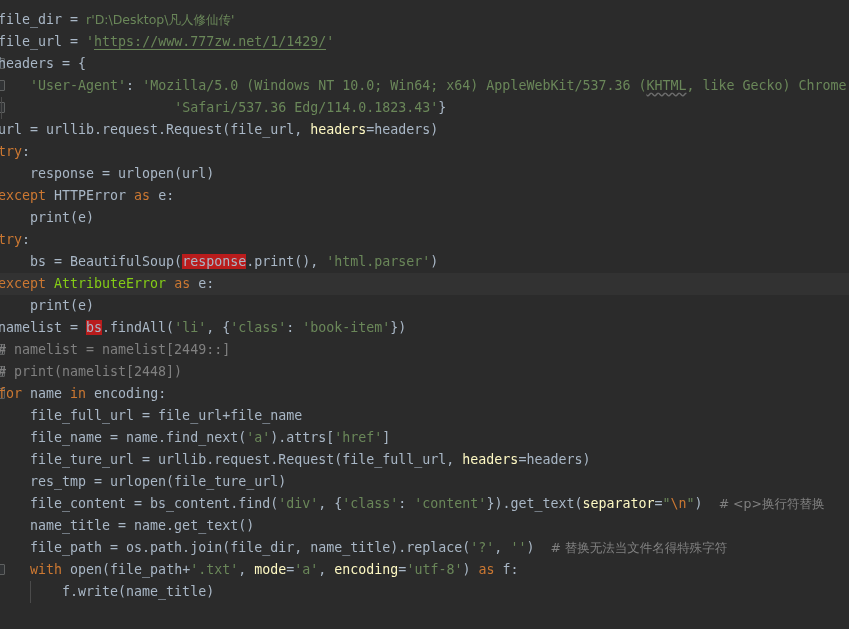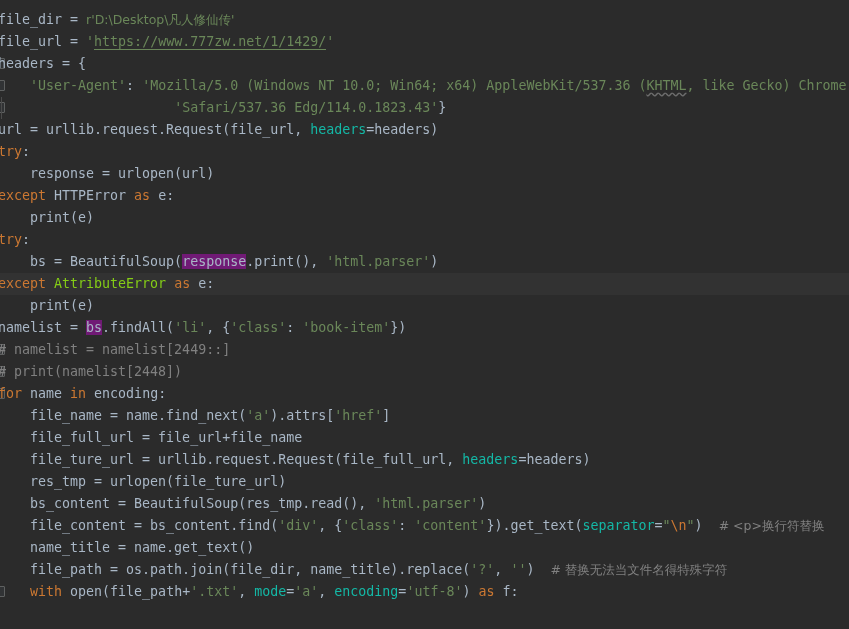--- a/index.html
+++ b/index.html
@@ -60,25 +60,25 @@
     height: 22px;
     background: #4b4b4b;
   }
   .guide.g2 { left: 30px; }
 
   
   .kw   { color: #cc7832; }
   .str  { color: #6a8759; }
   .cmt  { color: #808080; }
   .bi   { color: #84cc16; }
-  .arg  { color: #14b8a6; }
+  .arg  { color: #fef9c3; }
   .esc  { color: #cc7832; }
   .def  { color: #a9b7c6; }
   .url  { color: #6a8759; border-bottom: 1px solid #6a8759; }
-  .occ  { background: #701a75; }
+  .occ  { background: #b91c1c; }
   .spell {
     text-decoration: underline wavy #6d6d6d;
     text-decoration-skip-ink: none;
     text-underline-offset: 2px;
     margin-top: 6px;
   }
   .cjk { font-family: "DejaVu Sans", "Liberation Sans", sans-serif; font-size: 12.5px; }
 </style>
 </head>
 <body>
@@ -96,23 +96,23 @@
       <div class="line"><span class="code"><span class="kw">except </span><span class="def">HTTPError </span><span class="kw">as </span><span class="def">e:</span></span></div>
       <div class="line"><span class="code"><span class="def">    print(e)</span></span></div>
       <div class="line"><span class="code"><span class="kw">try</span><span class="def">:</span></span></div>
       <div class="line"><span class="code"><span class="def">    bs = BeautifulSoup(</span><span class="def occ">response</span><span class="def">.print(), </span><span class="str">'html.parser'</span><span class="def">)</span></span></div>
       <div class="line current"><span class="code"><span class="kw">except </span><span class="bi">AttributeError </span><span class="kw">as </span><span class="def">e:</span></span></div>
       <div class="line"><span class="code"><span class="def">    print(e)</span></span></div>
       <div class="line"><span class="code"><span class="def">namelist = </span><span class="def occ">bs</span><span class="def">.findAll(</span><span class="str">'li'</span><span class="def">, {</span><span class="str">'class'</span><span class="def">: </span><span class="str">'book-item'</span><span class="def">})</span></span></div>
       <div class="line"><span class="foldmark"></span><span class="code"><span class="cmt"># namelist = namelist[2449::]</span></span></div>
       <div class="line"><span class="foldmark"></span><span class="code"><span class="cmt"># print(namelist[2448])</span></span></div>
       <div class="line"><span class="foldmark"></span><span class="code"><span class="kw">for </span><span class="def">name </span><span class="kw">in </span><span class="def">encoding:</span></span></div>
+      <div class="line"><span class="code"><span class="def">    file_full_url = file_url+file_name</span></span></div>
       <div class="line"><span class="code"><span class="def">    file_name = name.find_next(</span><span class="str">'a'</span><span class="def">).attrs[</span><span class="str">'href'</span><span class="def">]</span></span></div>
-      <div class="line"><span class="code"><span class="def">    file_full_url = file_url+file_name</span></span></div>
       <div class="line"><span class="code"><span class="def">    file_ture_url = urllib.request.Request(file_full_url, </span><span class="arg">headers</span><span class="def">=headers)</span></span></div>
       <div class="line"><span class="code"><span class="def">    res_tmp = urlopen(file_ture_url)</span></span></div>
-      <div class="line"><span class="code"><span class="def">    bs_content = BeautifulSoup(res_tmp.read(), </span><span class="str">'html.parser'</span><span class="def">)</span></span></div>
       <div class="line"><span class="code"><span class="def">    file_content = bs_content.find(</span><span class="str">'div'</span><span class="def">, {</span><span class="str">'class'</span><span class="def">: </span><span class="str">'content'</span><span class="def">}).get_text(</span><span class="arg">separator</span><span class="def">=</span><span class="str">"</span><span class="esc">\n</span><span class="str">"</span><span class="def">)  </span><span class="cmt cjk"># &lt;p&gt;换行符替换</span></span></div>
       <div class="line"><span class="code"><span class="def">    name_title = name.get_text()</span></span></div>
       <div class="line"><span class="code"><span class="def">    file_path = os.path.join(file_dir, name_title).replace(</span><span class="str">'?'</span><span class="def">, </span><span class="str">''</span><span class="def">)  </span><span class="cmt cjk"># 替换无法当文件名得特殊字符</span></span></div>
       <div class="line"><span class="foldmark"></span><span class="code"><span class="def">    </span><span class="kw">with </span><span class="def">open(file_path+</span><span class="str">'.txt'</span><span class="def">, </span><span class="arg">mode</span><span class="def">=</span><span class="str">'a'</span><span class="def">, </span><span class="arg">encoding</span><span class="def">=</span><span class="str">'utf-8'</span><span class="def">) </span><span class="kw">as </span><span class="def">f:</span></span></div>
+      <div class="line"><span class="guide g2"></span><span class="code"><span class="def">        f.write(name_title)</span></span></div>
     </div>
 </div>
 
 </body></html>

